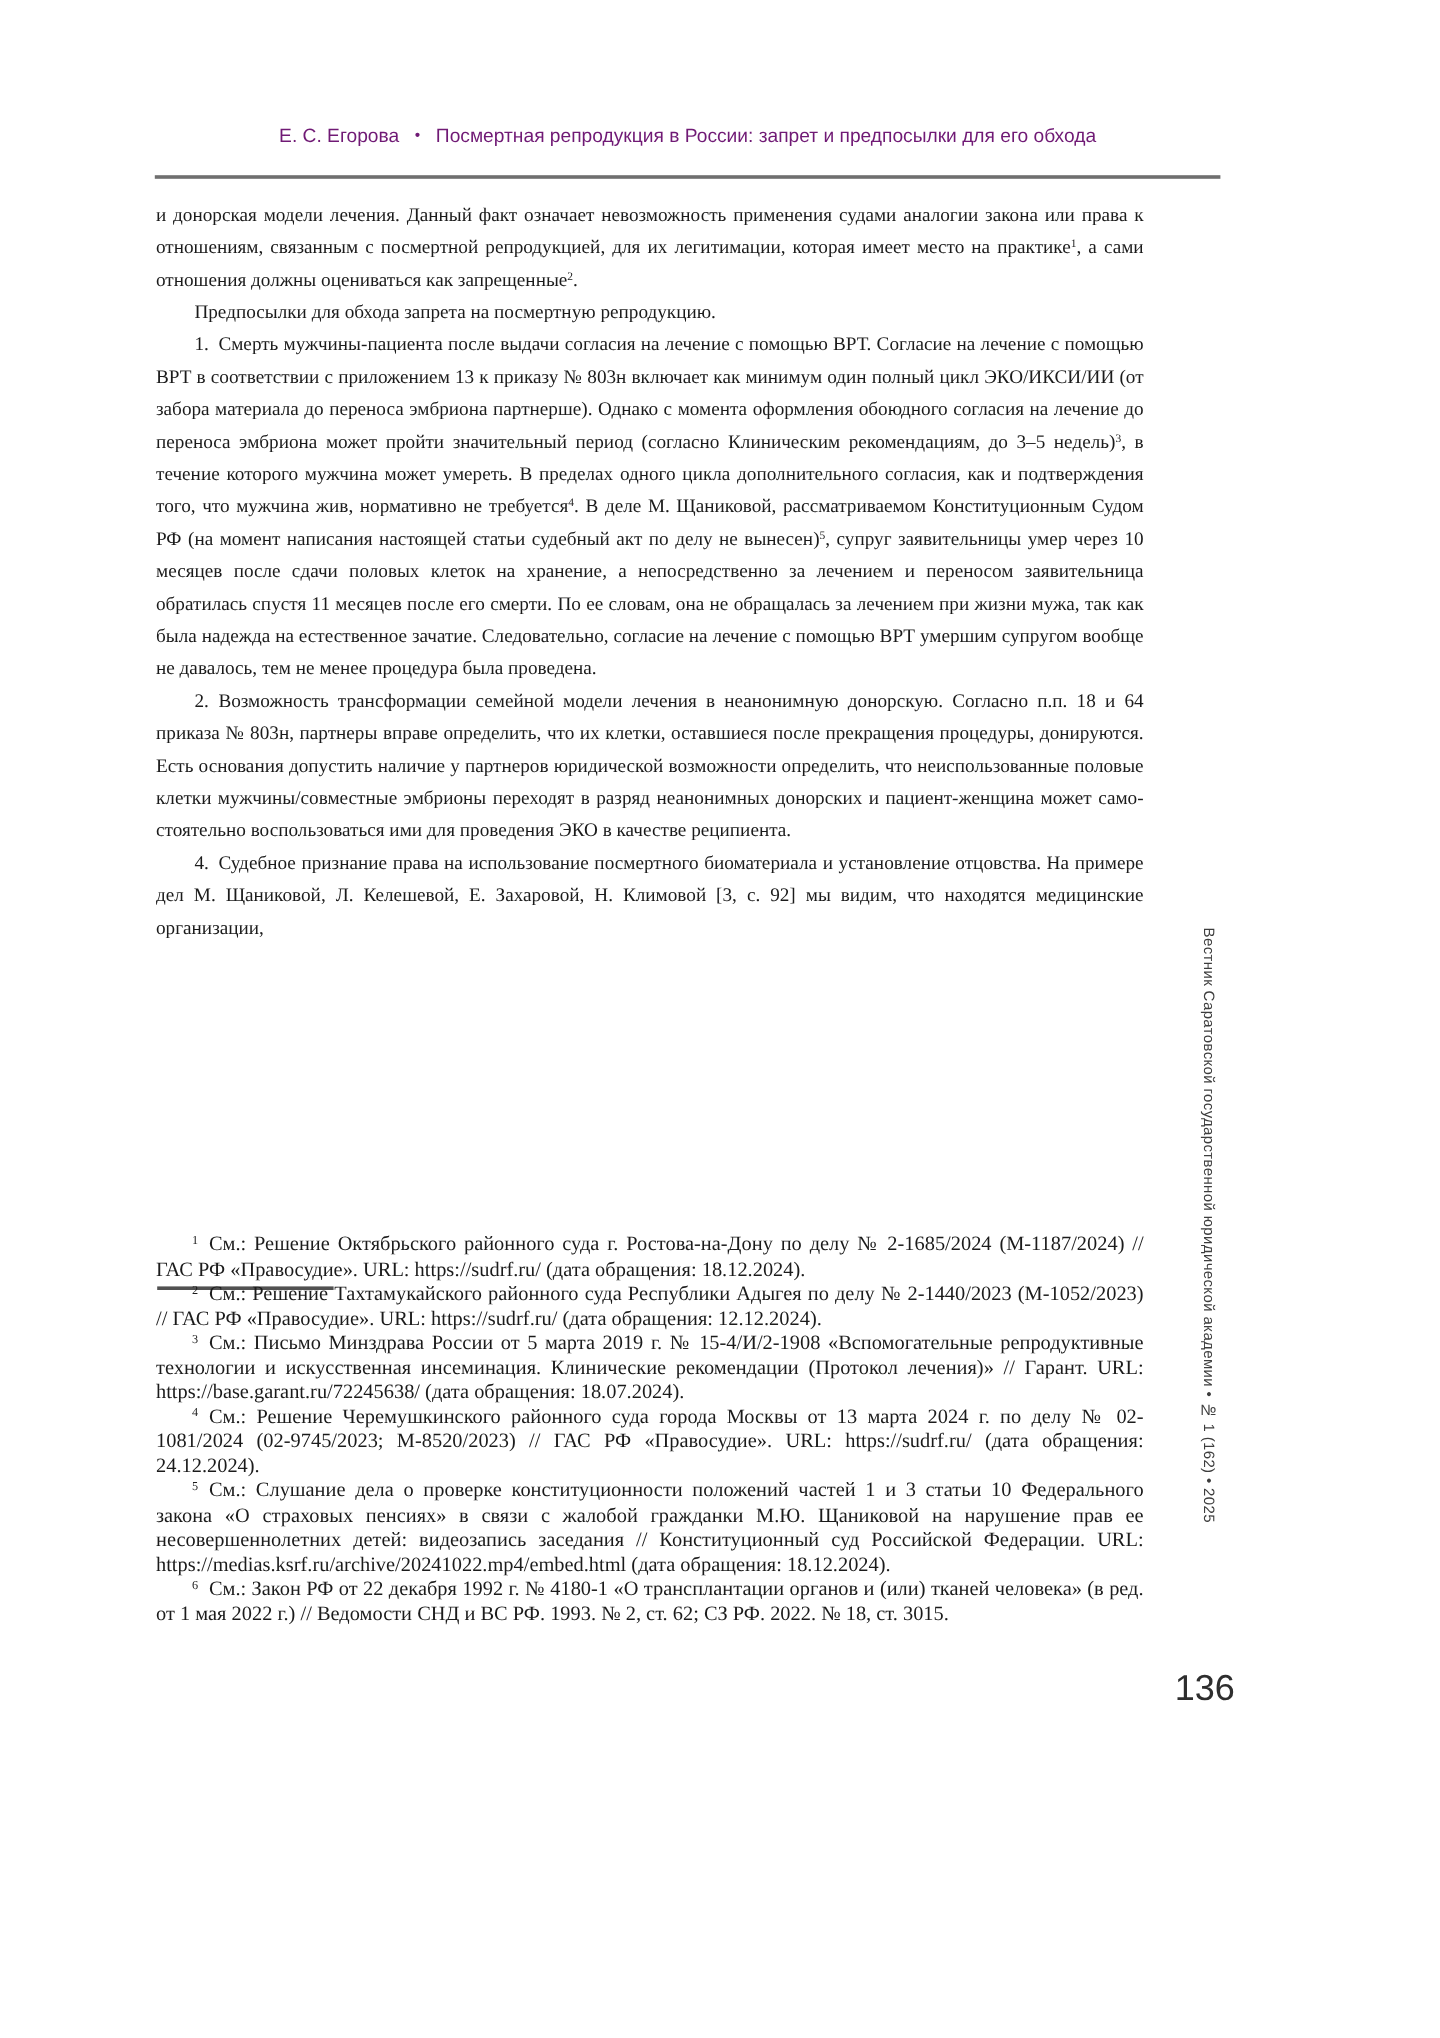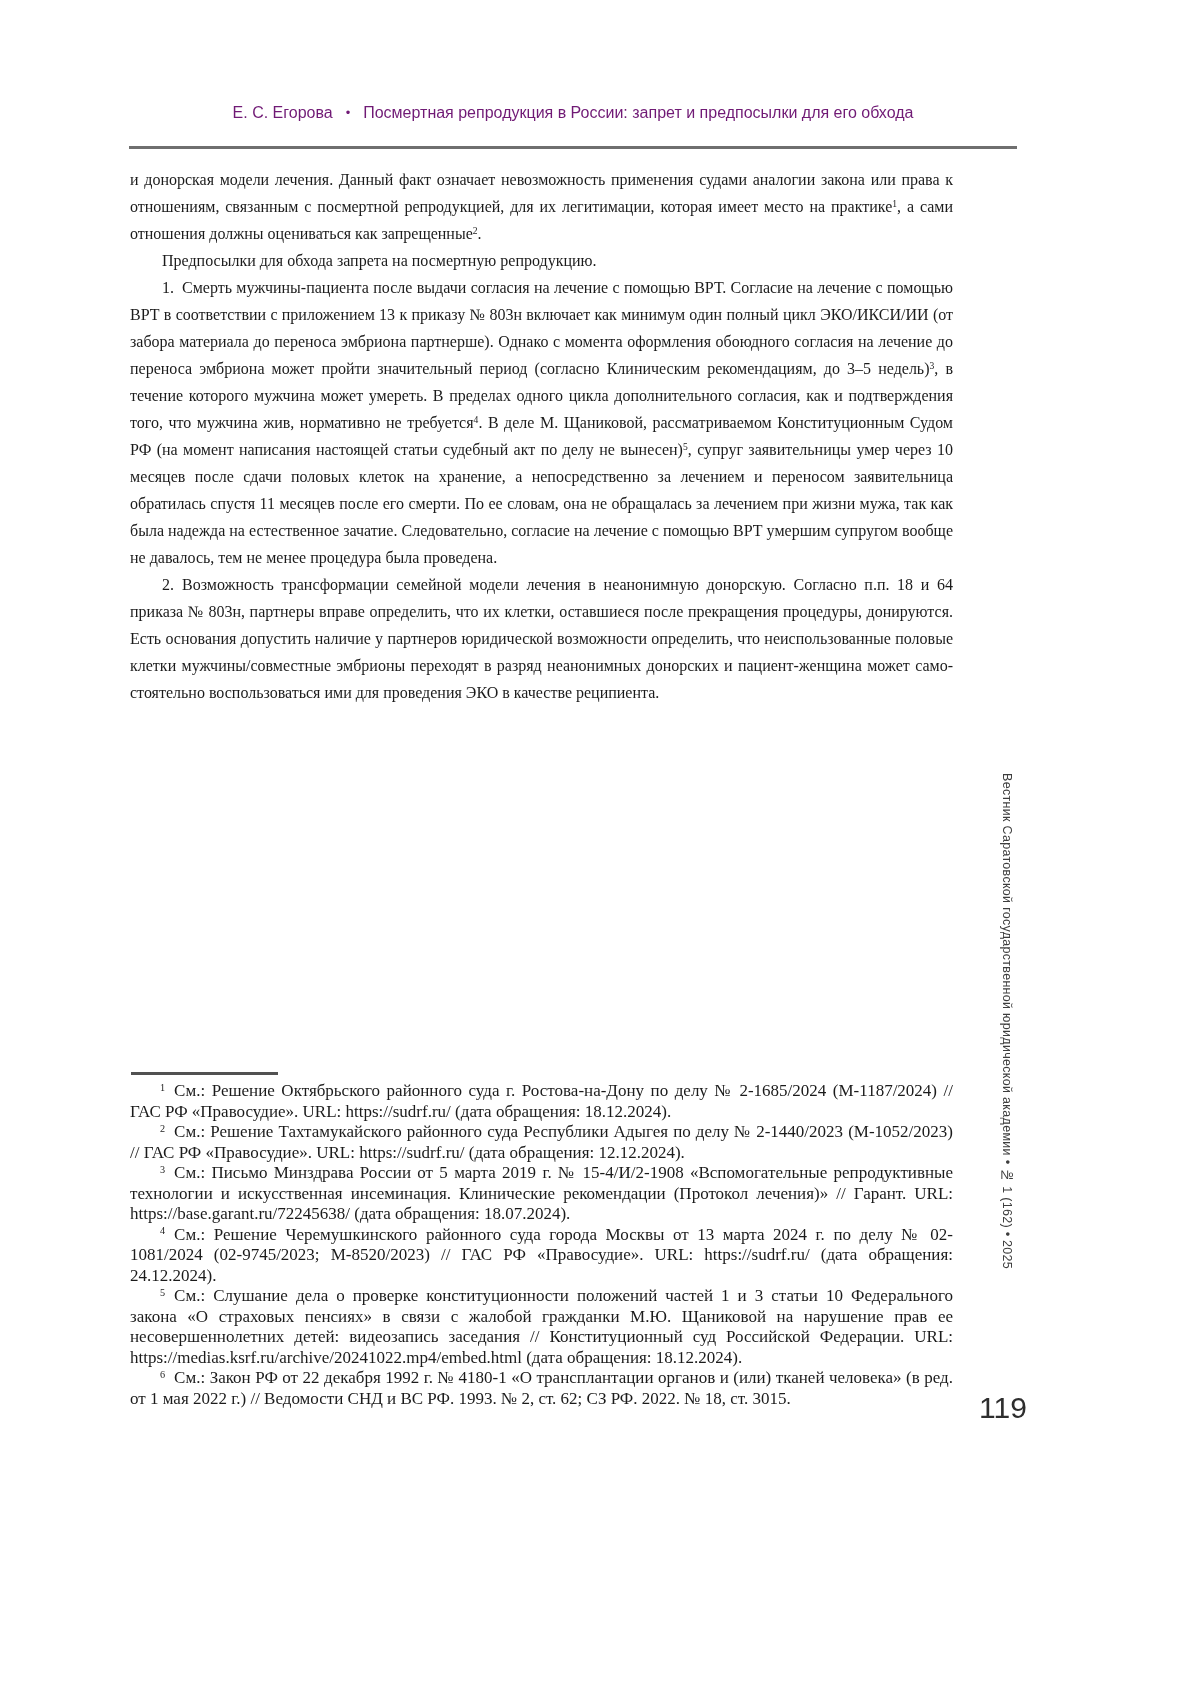--- a/index.html
+++ b/index.html
@@ -74,21 +74,21 @@
     position: absolute;
     left: 131px;
     top: 1072px;
     width: 147px;
     height: 3px;
     background: #515151;
   }
   .footnotes {
     position: absolute;
     left: 130px;
-    top: 1081px;
+    top: 1027px;
     width: 823px;
     font-size: 17px;
     line-height: 20.5px;
     text-align: justify;
     hyphens: auto;
     -webkit-hyphens: auto;
   }
   .footnotes p.footnote {
     margin: 0;
     text-indent: 30px;
@@ -128,30 +128,31 @@
     <span>Е. С. Егорова</span><span class="sep">•</span><span>Посмертная репродукция в России: запрет и предпосылки для его обхода</span>
   </div>
 
   <div class="header-rule"></div>
 
   <div class="article-body">
       <p class="para no-indent">и донорская модели лечения. Данный факт означает невозможность приме­не­ния судами аналогии закона или права к отношениям, связанным с посмертной репродукцией, для их легитимации, которая имеет место на практике<sup>1</sup>, а сами отношения должны оцениваться как запрещенные<sup>2</sup>.</p>
       <p class="para">Предпосылки для обхода запрета на посмертную репродукцию.</p>
       <p class="para">1. Смерть мужчины-пациента после выдачи согласия на лечение с помощью ВРТ. Согласие на лечение с помощью ВРТ в соответствии с приложением 13 к при­казу № 803н включает как минимум один полный цикл ЭКО/ИКСИ/ИИ (от забора материала до переноса эмбриона партнерше). Однако с момента оформления обоюдного согласия на лечение до переноса эмбриона может пройти значитель­ный период (согласно Клиническим рекомендациям, до 3–5 недель)<sup>3</sup>, в течение которого мужчина может умереть. В пределах одного цикла дополнительного согласия, как и подтверждения того, что мужчина жив, нормативно не требуется<sup>4</sup>. В деле М. Щаниковой, рассматриваемом Конституционным Судом РФ (на момент написания настоящей статьи судебный акт по делу не вынесен)<sup>5</sup>, супруг зая­вительницы умер через 10 месяцев после сдачи половых клеток на хранение, а непосредственно за лечением и переносом заявительница обратилась спустя 11 месяцев после его смерти. По ее словам, она не обращалась за лечением при жизни мужа, так как была надежда на естественное зачатие. Следовательно, согласие на лечение с помощью ВРТ умершим супругом вообще не давалось, тем не менее процедура была проведена.</p>
       <p class="para">2. Возможность трансформации семейной модели лечения в неанонимную донорскую. Согласно п.п. 18 и 64 приказа № 803н, партнеры вправе определить, что их клетки, оставшиеся после прекращения процедуры, донируются. Есть основания допустить наличие у партнеров юридической возможности опреде­лить, что неиспользованные половые клетки мужчины/совместные эмбрионы переходят в разряд неанонимных донорских и пациент-женщина может само­стоятельно воспользоваться ими для проведения ЭКО в качестве реципиента.</p>
+      <p class="para">4. Судебное признание права на использование посмертного биоматериала и установление отцовства. На примере дел М. Щаниковой, Л. Келешевой, Е. Заха­ровой, Н. Климовой [3, с. 92] мы видим, что находятся медицинские организации,</p>
     </div>
 
   <div class="footnote-rule"></div>
 
   <div class="footnotes">
       <p class="footnote"><sup>1</sup><span>См.: Решение Октябрьского районного суда г. Ростова-на-Дону по делу № 2-1685/2024 (М-1187/2024) // ГАС РФ «Правосудие». URL: https://sudrf.ru/ (дата обращения: 18.12.2024).</span></p>
       <p class="footnote"><sup>2</sup><span>См.: Решение Тахтамукайского районного суда Республики Адыгея по делу № 2-1440/2023 (М-1052/2023) // ГАС РФ «Правосудие». URL: https://sudrf.ru/ (дата обращения: 12.12.2024).</span></p>
       <p class="footnote"><sup>3</sup><span>См.: Письмо Минздрава России от 5 марта 2019 г. № 15-4/И/2-1908 «Вспомогательные репро­дуктивные технологии и искусственная инсеминация. Клинические рекомендации (Протокол лечения)» // Гарант. URL: https://base.garant.ru/72245638/ (дата обращения: 18.07.2024).</span></p>
       <p class="footnote"><sup>4</sup><span>См.: Решение Черемушкинского районного суда города Москвы от 13 марта 2024 г. по делу № 02-1081/2024 (02-9745/2023; М-8520/2023) // ГАС РФ «Правосудие». URL: https://sudrf.ru/ (дата обращения: 24.12.2024).</span></p>
       <p class="footnote"><sup>5</sup><span>См.: Слушание дела о проверке конституционности положений частей 1 и 3 статьи 10 Федерального закона «О страховых пенсиях» в связи с жалобой гражданки М.Ю. Щаниковой на нарушение прав ее несовершеннолетних детей: видеозапись заседания // Конституционный суд Российской Федерации. URL: https://medias.ksrf.ru/archive/20241022.mp4/embed.html (дата обращения: 18.12.2024).</span></p>
       <p class="footnote"><sup>6</sup><span>См.: Закон РФ от 22 декабря 1992 г. № 4180-1 «О трансплантации органов и (или) тканей чело­века» (в ред. от 1 мая 2022 г.) // Ведомости СНД и ВС РФ. 1993. № 2, ст. 62; СЗ РФ. 2022. № 18, ст. 3015.</span></p>
     </div>
 
   <div class="sidebar-vertical">Вестник Саратовской государственной юридической академии • № 1 (162) • 2025</div>
 
-  <div class="page-number">119</div>
+  <div class="page-number">136</div>
 
 </div>
 
 </body></html>

